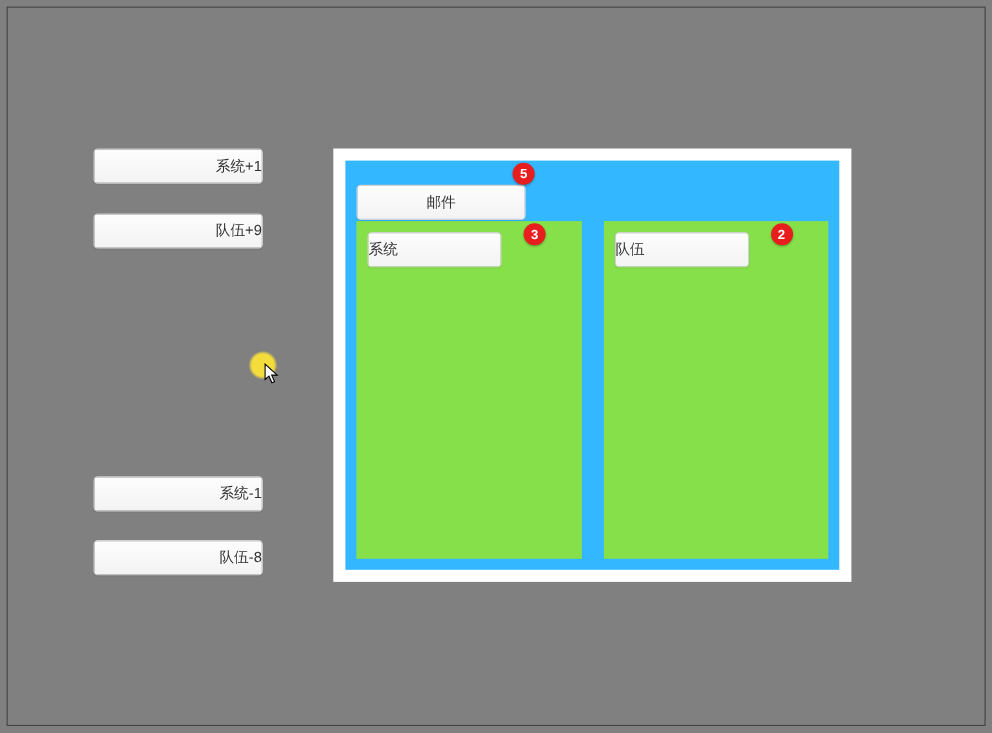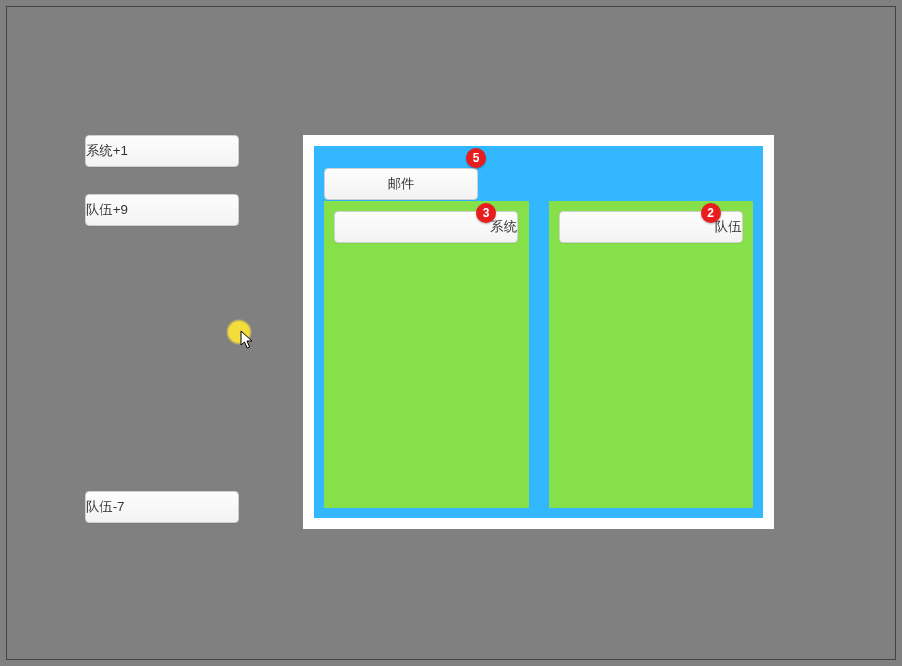--- a/index.html
+++ b/index.html
@@ -22,21 +22,21 @@
       background: #808080;
     }
     .control-button {
       position: absolute;
       width: 154px;
       height: 32px;
       background: linear-gradient(#fdfdfd, #f3f3f3);
       border: 1px solid #d0d0d0;
       border-radius: 4px;
       cursor: pointer;
-      text-align: left;
+      text-align: right;
       line-height: 30px;
       color: #333;
       box-shadow: 0 1px 1px rgba(0,0,0,0.05);
     }
     .btn-sys-plus  { left: 78px; top: 128px; }
     .btn-team-plus { left: 78px; top: 187px; }
     .btn-sys-minus { left: 78px; top: 426px; }
     .btn-team-minus{ left: 78px; top: 484px; }
 
     .white-panel {
@@ -110,27 +110,27 @@
     .inner-button-wrap {
       position: absolute;
       left: 10px;
       top: 10px;
       width: 154px;
       height: 32px;
     }
     .inner-button {
       position: absolute;
       left: 0; top: 0;
-      width: 184px;
+      width: 122px;
       height: 32px;
       background: linear-gradient(#fdfdfd, #f3f3f3);
       border: 1px solid #d0d0d0;
       border-radius: 4px;
       cursor: pointer;
-      text-align: right;
+      text-align: left;
       line-height: 30px;
       color: #333;
       box-shadow: 0 1px 1px rgba(0,0,0,0.05);
     }
     .cursor-highlight {
       position: absolute;
       left: 219px;
       top: 312px;
       width: 26px;
       height: 26px;
@@ -145,21 +145,22 @@
       pointer-events: none;
     }
   </style>
 </head>
 <body>
 
 <div class="inner-frame">
 
   <button class="control-button btn-sys-plus">系统+1</button>
   <button class="control-button btn-team-plus">队伍+9</button>
-  <button class="control-button btn-team-minus">队伍-7</button>
+  <button class="control-button btn-sys-minus">系统-1</button>
+  <button class="control-button btn-team-minus">队伍-8</button>
 
   <div class="white-panel">
     <div class="blue-panel">
 
       <div class="mail-button-wrap">
         <button class="mail-button">邮件</button>
         <div class="badge">5</div>
       </div>
 
       <div class="green-row">

